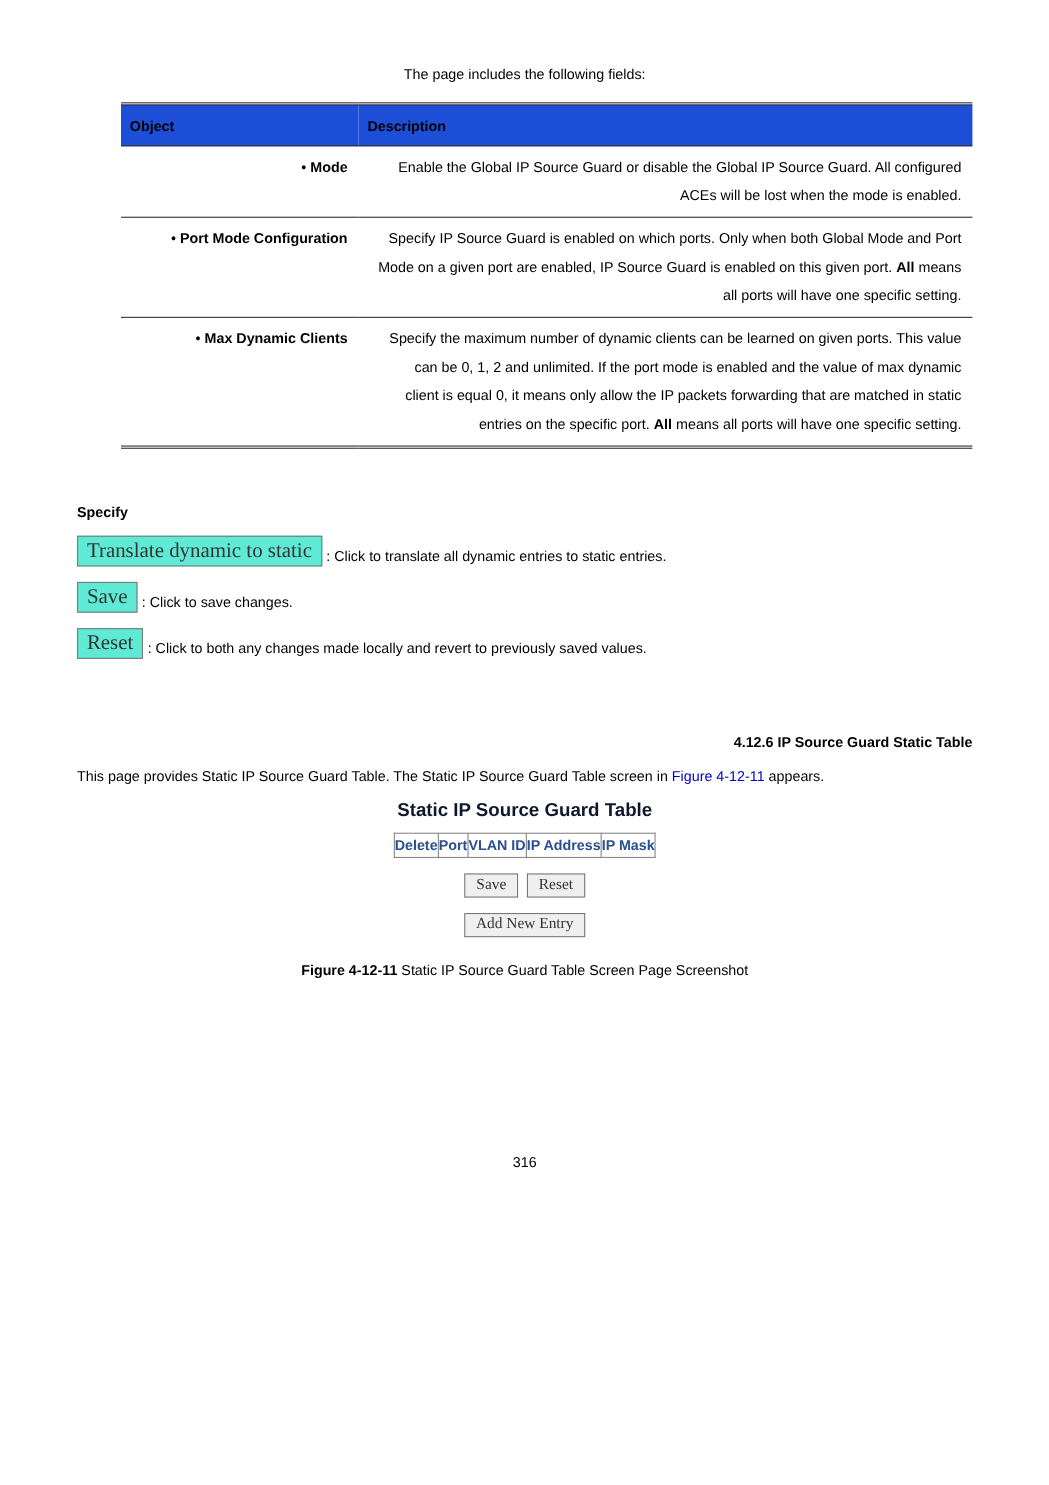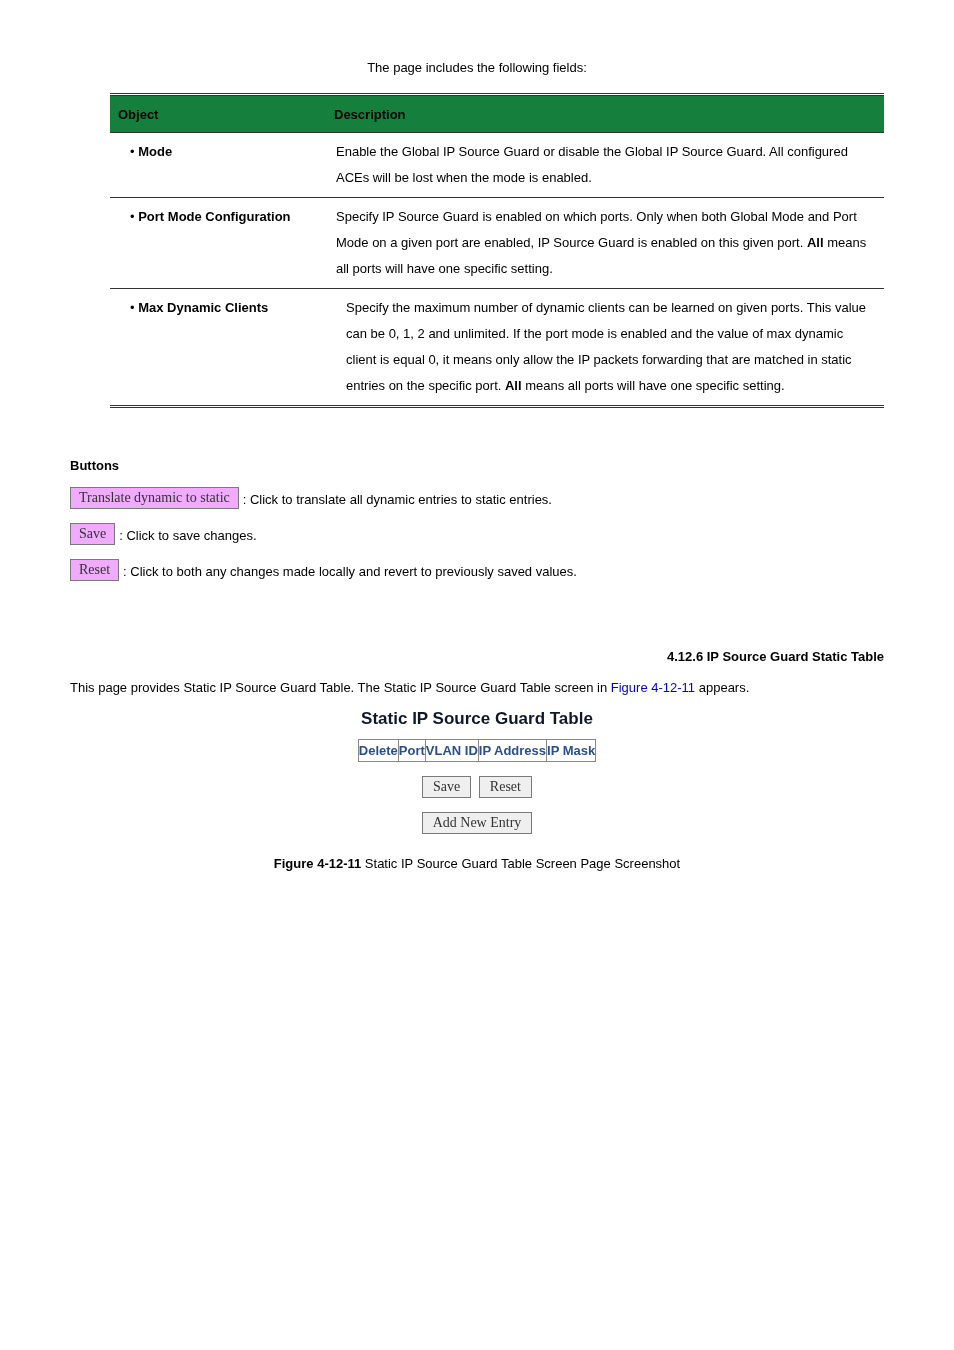--- a/index.html
+++ b/index.html
@@ -26,31 +26,32 @@
   }
   table.fields thead tr {
     border-top: 3px double #333;
     border-bottom: 1px solid #333;
   }
   table.fields thead th {
     height: 28px;
     padding: 4px 8px;
     text-align: left;
     font-weight: bold;
-    background: #15803d;
+    background: #1d4ed8;
     color: #000;
   }
   table.fields thead th:first-child {
     width: 200px;
   }
   table.fields tbody td {
     border-bottom: 1px solid #333;
     padding: 6px 10px 6px 10px;
     vertical-align: top;
     line-height: 2.0;
+    text-align: right;
   }
   table.fields tbody tr:last-child td {
     border-bottom: 3px double #333;
   }
   .obj-cell .bullet {
     font-size: 13px;
     padding-left: 10px;
   }
   .bold-word {
     font-weight: bold;
@@ -65,24 +66,24 @@
   }
   .btn-line {
     margin: 14px 0 8px 0;
     display: flex;
     align-items: flex-end;
     flex-wrap: wrap;
   }
   .btn-img {
     display: inline-block;
     border: 1px solid #7a7a7a;
-    background: #f0abfc;
+    background: #5eead4;
     color: #333;
     font-family: "Times New Roman", serif;
-    font-size: 14px;
+    font-size: 19px;
     padding: 2px 8px;
     margin-right: 4px;
   }
   .btn-line .btn-text {
     line-height: 1.4;
   }
   .section-heading {
     font-weight: bold;
     margin-top: 68px;
     margin-bottom: 14px;
@@ -178,21 +179,21 @@
           <div class="desc-indent">
             <span>Specify the maximum number of dynamic clients can be learned on given ports. This value can be 0, 1, 2 and unlimited. If the port mode is enabled and the value of max dynamic client is equal 0, it means only allow the IP packets forwarding that are matched in static entries on the specific port.</span>
             <span class="bold-word">All</span>
             <span>means all ports will have one specific setting.</span>
           </div>
         </td>
       </tr>
     </tbody>
   </table>
 
-  <div class="buttons-heading">Buttons</div>
+  <div class="buttons-heading">Specify</div>
 
   <div class="btn-line">
     <span class="btn-img">Translate dynamic to static</span>
     <span class="btn-text"> : Click to translate all dynamic entries to static entries.</span>
   </div>
 
   <div class="btn-line">
     <span class="btn-img">Save</span>
     <span class="btn-text">: Click to save changes.</span>
   </div>
@@ -229,14 +230,15 @@
     <span class="ui-btn">Reset</span>
   </div>
   <div class="center-btns">
     <span class="ui-btn">Add New Entry</span>
   </div>
 
   <div class="caption">
     <span class="bold-word">Figure 4-12-11</span><span> Static IP Source Guard Table Screen Page Screenshot</span>
   </div>
 
+  <div class="page-num">316</div>
 
 </div>
 
 </body></html>

